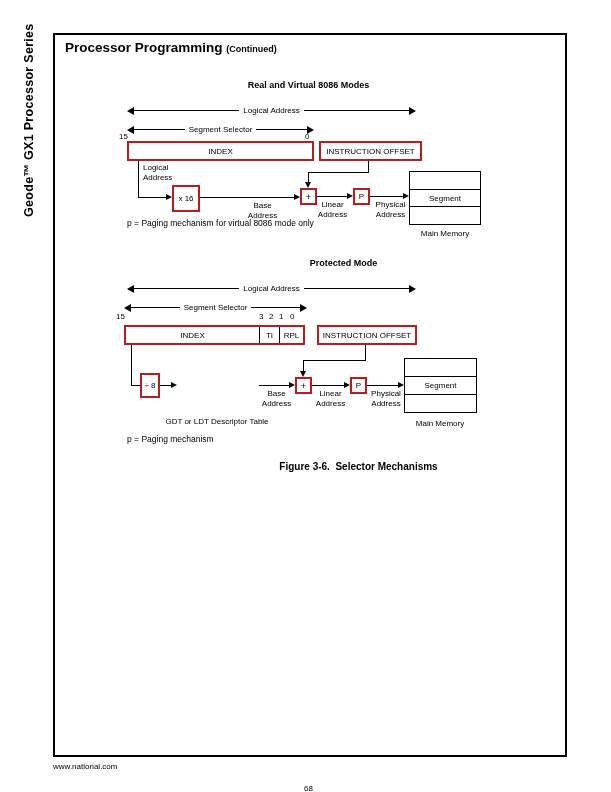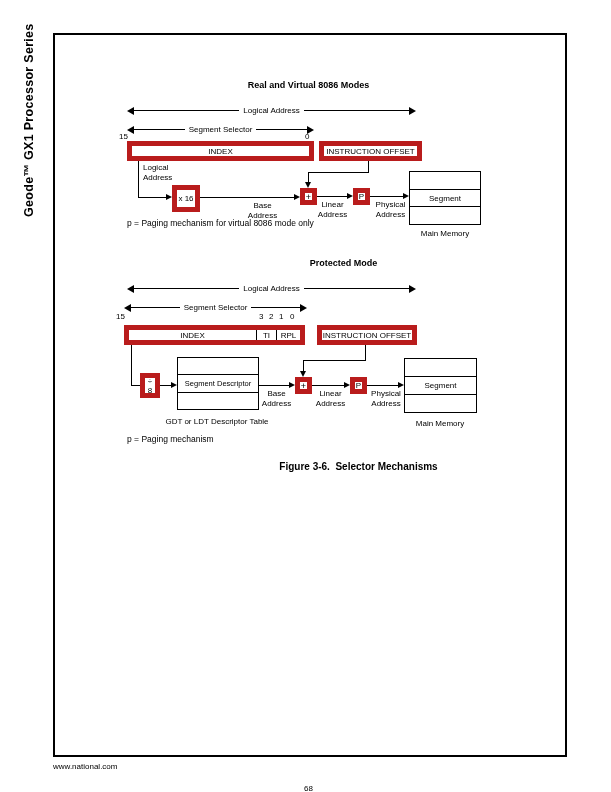--- a/index.html
+++ b/index.html
@@ -17,21 +17,21 @@
   .harrow .hl{flex:1;height:1px;background:#000;}
   .harrow .lbl{padding:0 4px;font-size:8px;white-space:nowrap;line-height:9px;}
   .cap-l{width:0;height:0;border:4px solid transparent;border-left:0;border-right:7px solid #000;}
   .cap-r{width:0;height:0;border:4px solid transparent;border-right:0;border-left:7px solid #000;}
   
   .hline{position:absolute;height:1px;background:#000;}
   .vline{position:absolute;width:1px;background:#000;}
   .ar-r{position:absolute;width:0;height:0;border:3px solid transparent;border-right:0;border-left:6px solid #000;}
   .ar-d{position:absolute;width:0;height:0;border:3px solid transparent;border-bottom:0;border-top:6px solid #000;}
   
-  .bx{position:absolute;border:5px solid #b91c1c;background:#fff;display:flex;align-items:center;
+  .bx{position:absolute;border:2px solid #b91c1c;background:#fff;display:flex;align-items:center;
       justify-content:center;font-size:8px;text-align:center;box-sizing:border-box;}
   .selbox{padding:0;}
   .selbox .cell{height:100%;display:flex;align-items:center;justify-content:center;font-size:8px;}
   .mem{position:absolute;border:1px solid #000;background:#fff;display:flex;flex-direction:column;box-sizing:border-box;}
   .mem .mrow{flex:1;}
   .mem .mid{border-top:1px solid #000;border-bottom:1px solid #000;display:flex;align-items:center;justify-content:center;font-size:8px;}
   .sml{position:absolute;font-size:8px;line-height:1.3;white-space:pre-line;}
   .ctr{text-align:center;}
   .bit{position:absolute;font-size:8px;}
   .note{position:absolute;font-size:8.5px;}
@@ -43,20 +43,24 @@
 </style>
 </head>
 <body>
 
 <div class="page">
 
   <div class="sidebar-title">Geode™ GX1 Processor Series</div>
 
   <div class="frame"></div>
 
+  <div class="h1">
+    <span>Processor Programming</span>
+    <span class="cont">(Continued)</span>
+  </div>
 
   <div class="dtitle" style="top:80px;">Real and Virtual 8086 Modes</div>
 
   <div class="harrow" style="left:127px;top:106px;width:289px;">
     <span class="cap-l"></span>
       <span class="hl"></span>
     <span class="lbl">Logical Address</span>
     <span class="hl"></span>
       <span class="cap-r"></span>
   </div>
@@ -146,25 +150,20 @@
   </div>
   <div class="bx" style="left:317px;top:325px;width:100px;height:20px;">INSTRUCTION OFFSET</div>
 
   <div class="vline" style="left:131px;top:345px;height:40px;"></div>
   <div class="hline" style="left:131px;top:385px;width:9px;"></div>
   <div class="bx" style="left:140px;top:373px;width:20px;height:25px;">÷ 8</div>
 
   <div class="hline" style="left:160px;top:385px;width:11px;"></div>
   <div class="ar-r" style="left:171px;top:382px;"></div>
 
-  <div class="mem" style="left:177px;top:357px;width:82px;height:53px;">
-    <div class="mrow"></div>
-    <div class="mrow mid" style="font-size:7.5px;">Segment Descriptor</div>
-    <div class="mrow"></div>
-  </div>
   <div class="sml ctr" style="left:136px;top:417px;width:162px;">GDT or LDT Descriptor Table</div>
 
   <div class="hline" style="left:259px;top:385px;width:30px;"></div>
   <div class="ar-r" style="left:289px;top:382px;"></div>
   <div class="sml ctr" style="left:254px;top:389px;width:45px;">Base
 Address</div>
 
   <div class="vline" style="left:365px;top:345px;height:15px;"></div>
   <div class="hline" style="left:303px;top:360px;width:63px;"></div>
   <div class="vline" style="left:303px;top:360px;height:11px;"></div>

